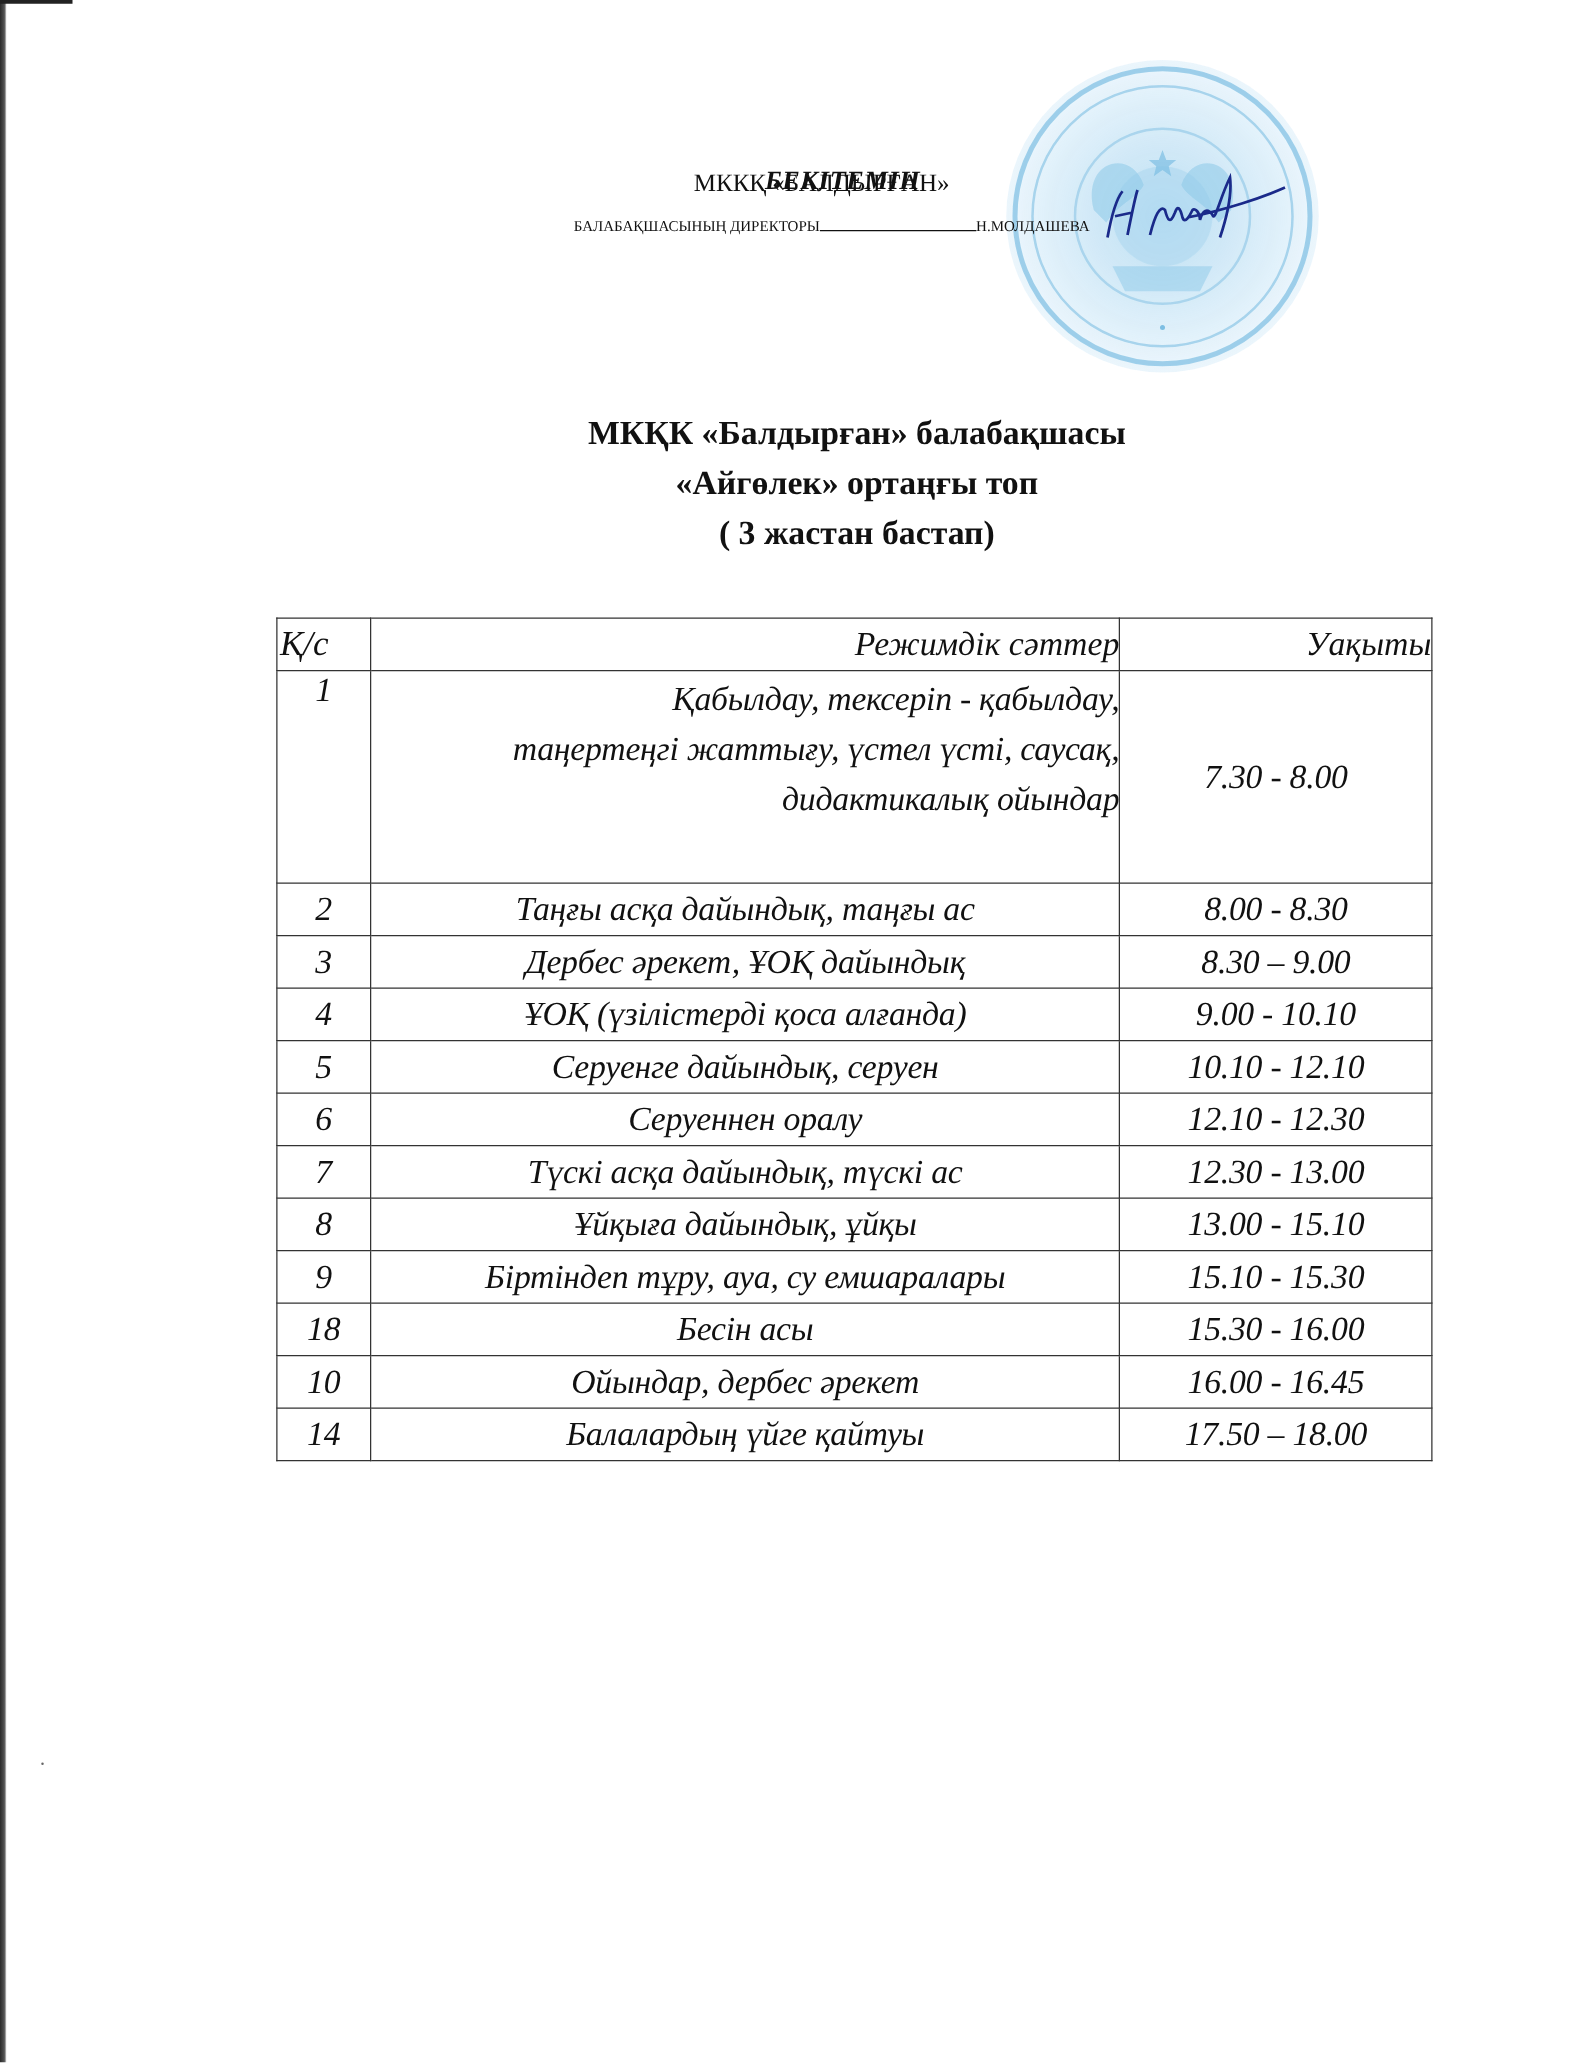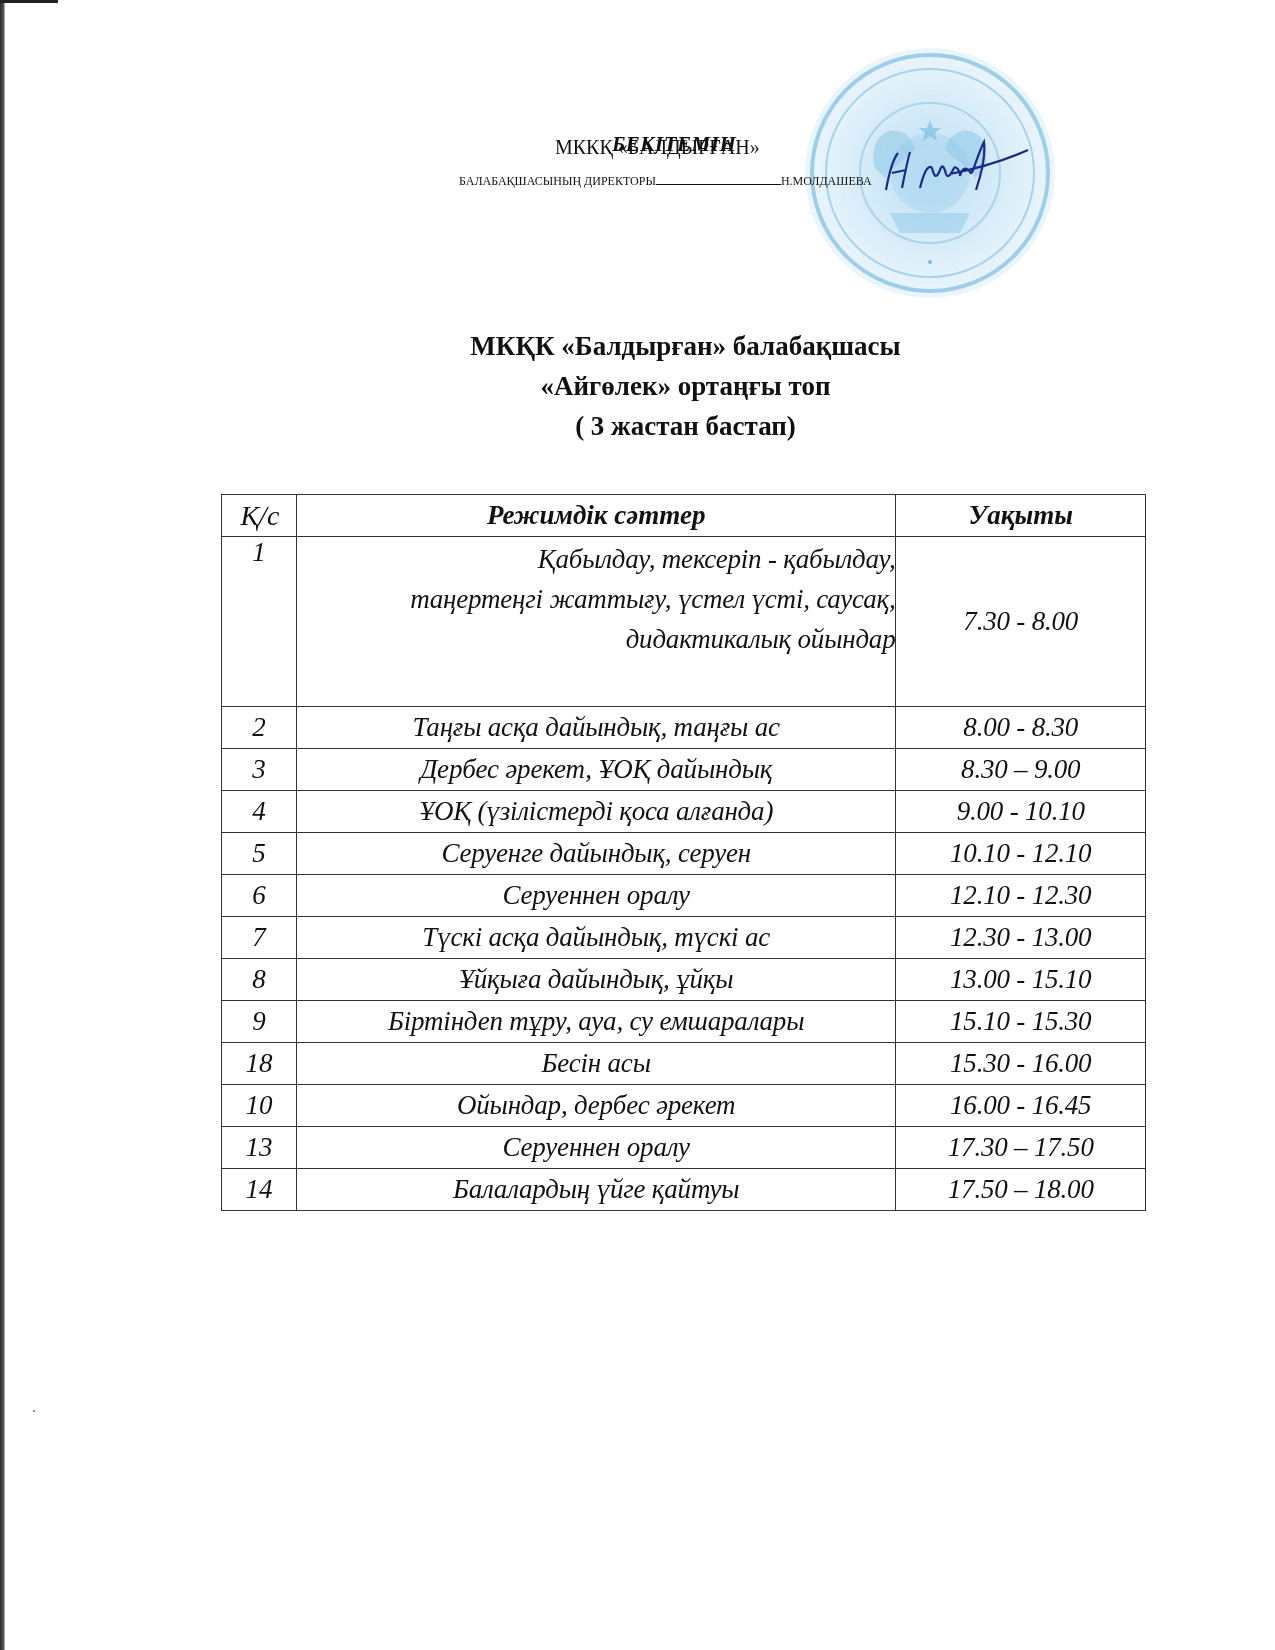--- a/index.html
+++ b/index.html
@@ -22,22 +22,22 @@
     .sign-line { display: inline-block; width: 125px; border-bottom: 1px solid #111; height: 18px; vertical-align: baseline; position: relative; }
     .signature { position: absolute; left: 880px; top: 128px; width: 150px; height: 70px; }
 
     .title-block { position: absolute; left: 0; width: 1275px; top: 326px; text-align: center; font-weight: bold; font-size: 27px; line-height: 40px; padding-left: 48px; }
     .title-block div { white-space: pre; }
     .t1 { margin-left: 0px; }
     .t2 { margin-left: 0px; }
 
     table.schedule { position: absolute; left: 221px; top: 494px; border-collapse: collapse; width: 925px; font-style: italic; }
     table.schedule td, table.schedule th { border: 1.5px solid #333; padding: 0; text-align: center; vertical-align: middle; }
-    table.schedule th { height: 41px; font-size: 27px; font-weight: bold; }
-    table.schedule th.num-h { font-weight: normal; text-align: center; padding-left: 2px; font-size: 28px; font-family: Liberation Serif, serif; }
+    table.schedule th { height: 41px; font-size: 27px; font-weight: normal; text-align: right; }
+    table.schedule th.num-h { font-weight: normal; text-align: left; padding-left: 2px; font-size: 28px; font-family: Liberation Serif, serif; }
     table.schedule td { height: 41px; font-size: 27px; letter-spacing: -0.2px; }
     table.schedule col.c1 { width: 75px; }
     table.schedule col.c2 { width: 600px; }
     table.schedule col.c3 { width: 250px; }
     table.schedule tr.first td { height: 167px; }
     table.schedule tr.first td.num, table.schedule tr.first td.act { vertical-align: top; }
     table.schedule tr.first td.act { line-height: 40px; padding-top: 2px; overflow: hidden; white-space: nowrap; text-align: right; }
     .act-line { display: block; }
     td.num { font-size: 28px; }
     td.time { font-size: 28px; }
@@ -146,23 +146,18 @@
         <td class="num">18</td>
         <td>Бесін асы</td>
         <td class="time">15.30 - 16.00</td>
       </tr>
     <tr>
         <td class="num">10</td>
         <td>Ойындар, дербес әрекет</td>
         <td class="time">16.00 - 16.45</td>
       </tr>
     <tr>
-        <td class="num">13</td>
-        <td>Серуеннен оралу</td>
-        <td class="time">17.30 – 17.50</td>
-      </tr>
-    <tr>
         <td class="num">14</td>
         <td>Балалардың үйге қайтуы</td>
         <td class="time">17.50 – 18.00</td>
       </tr>
   </tbody>
 </table>
 
 </body></html>

